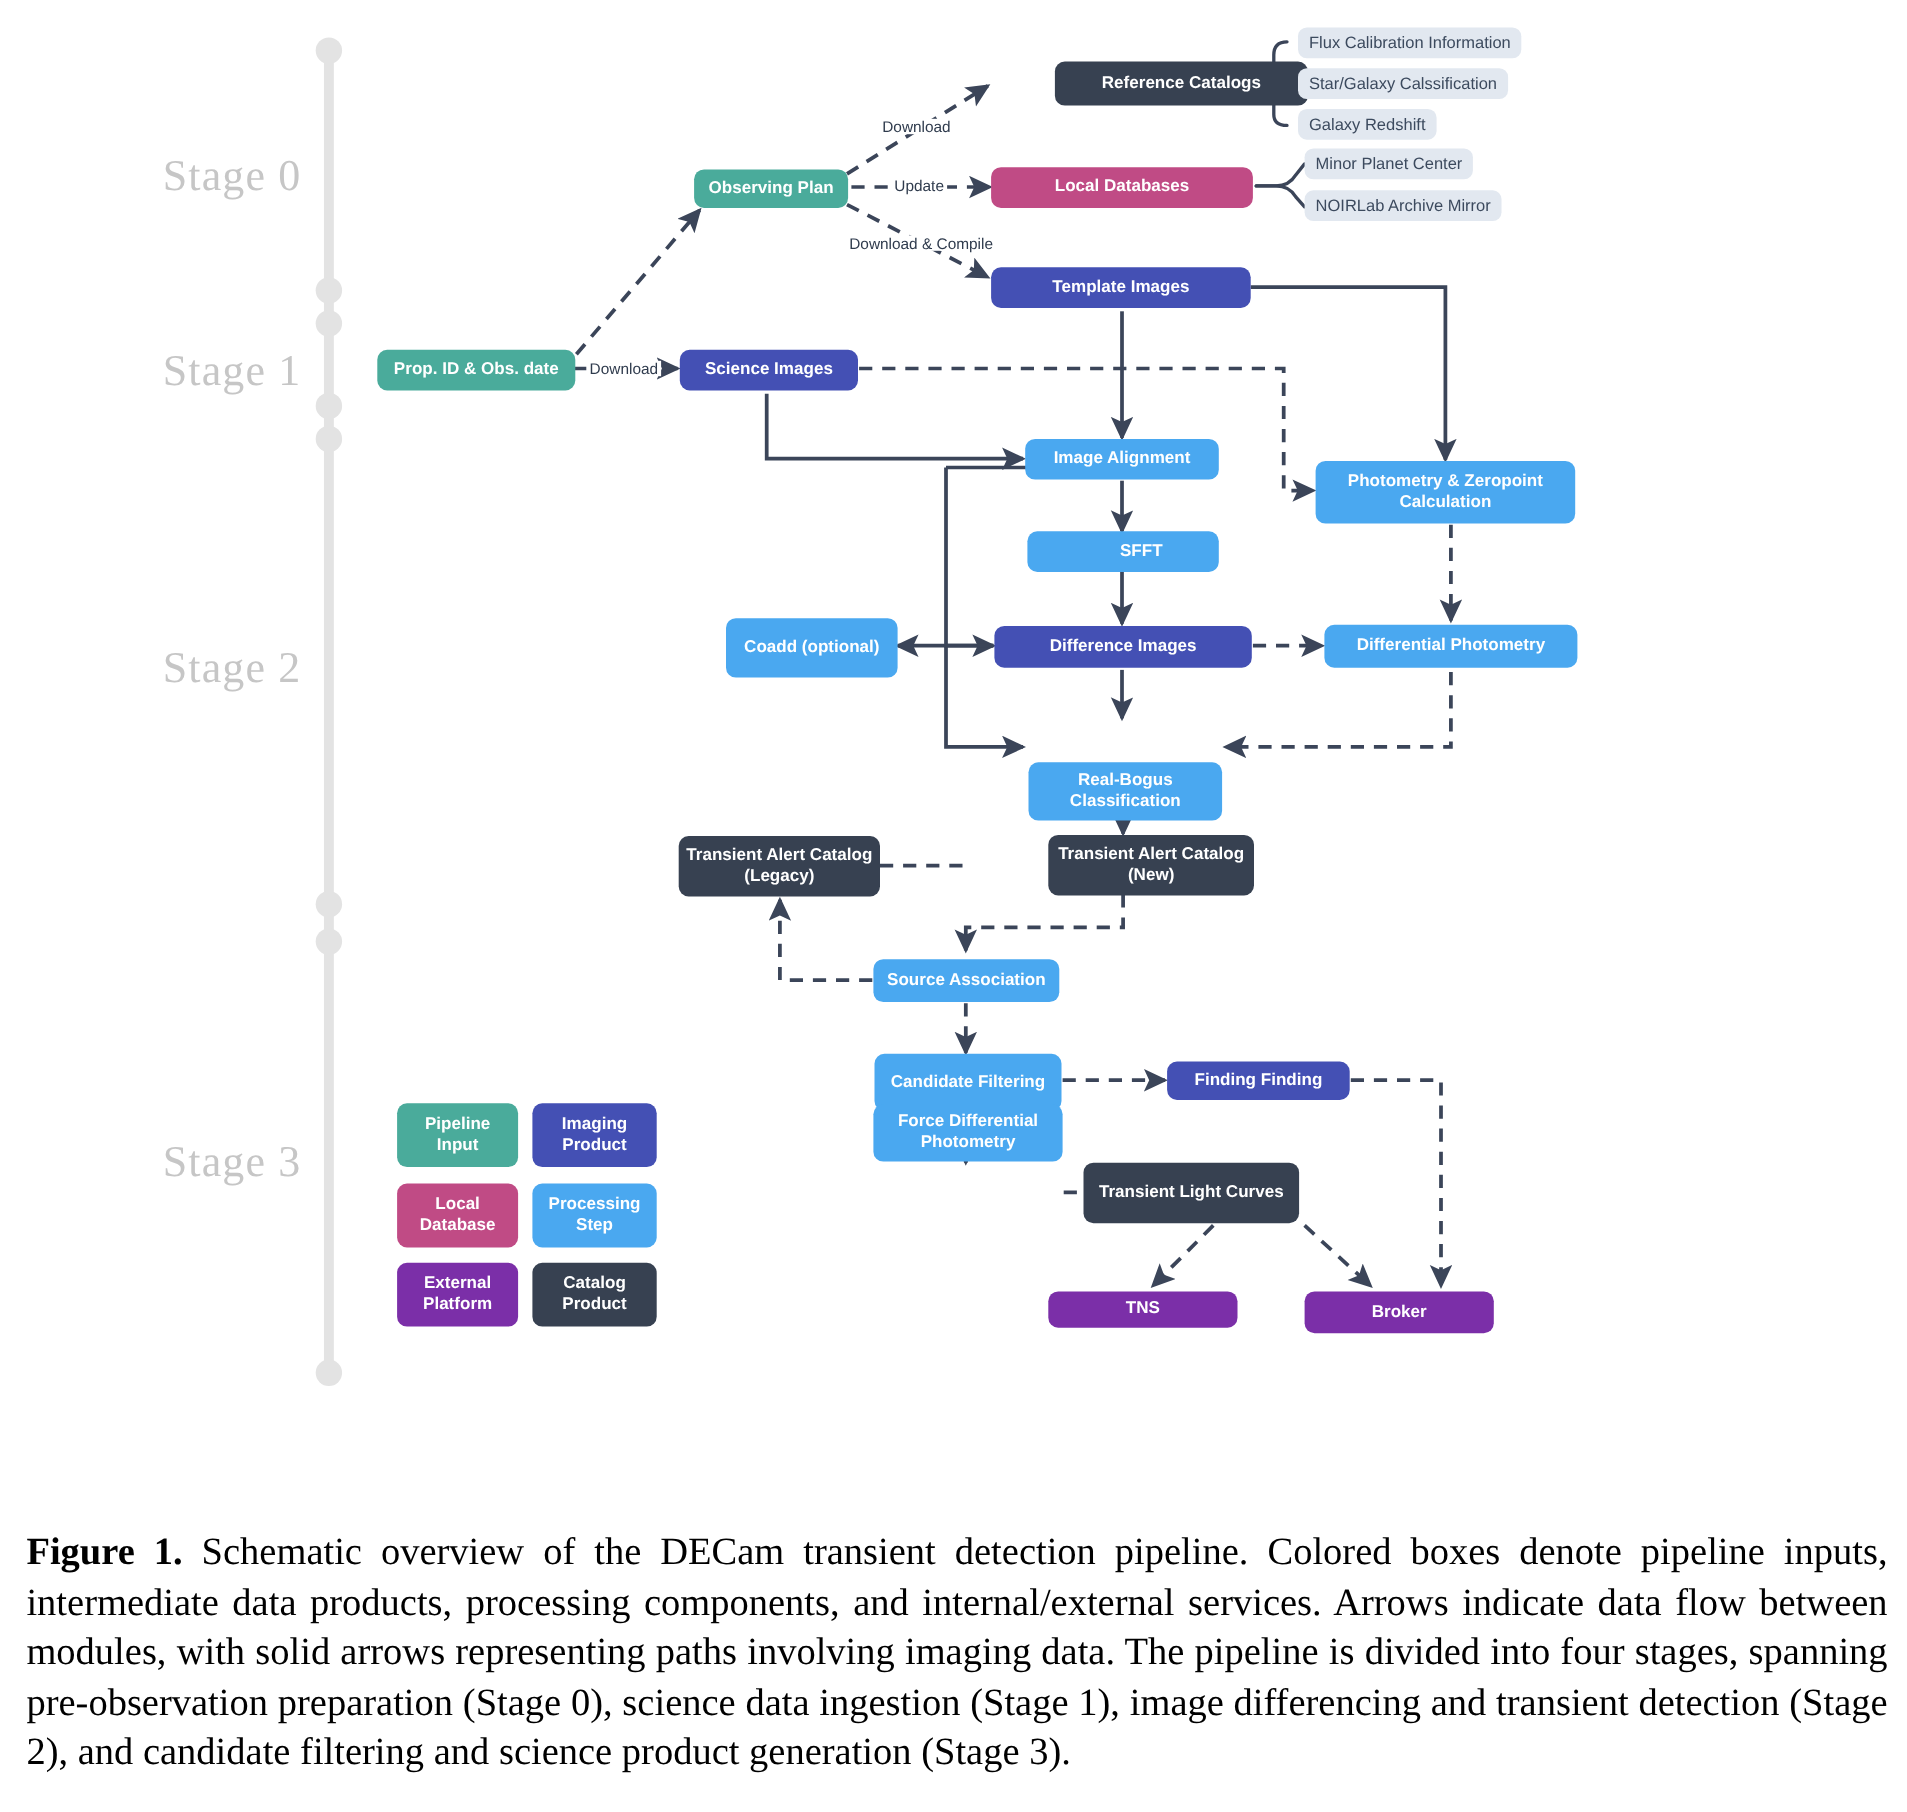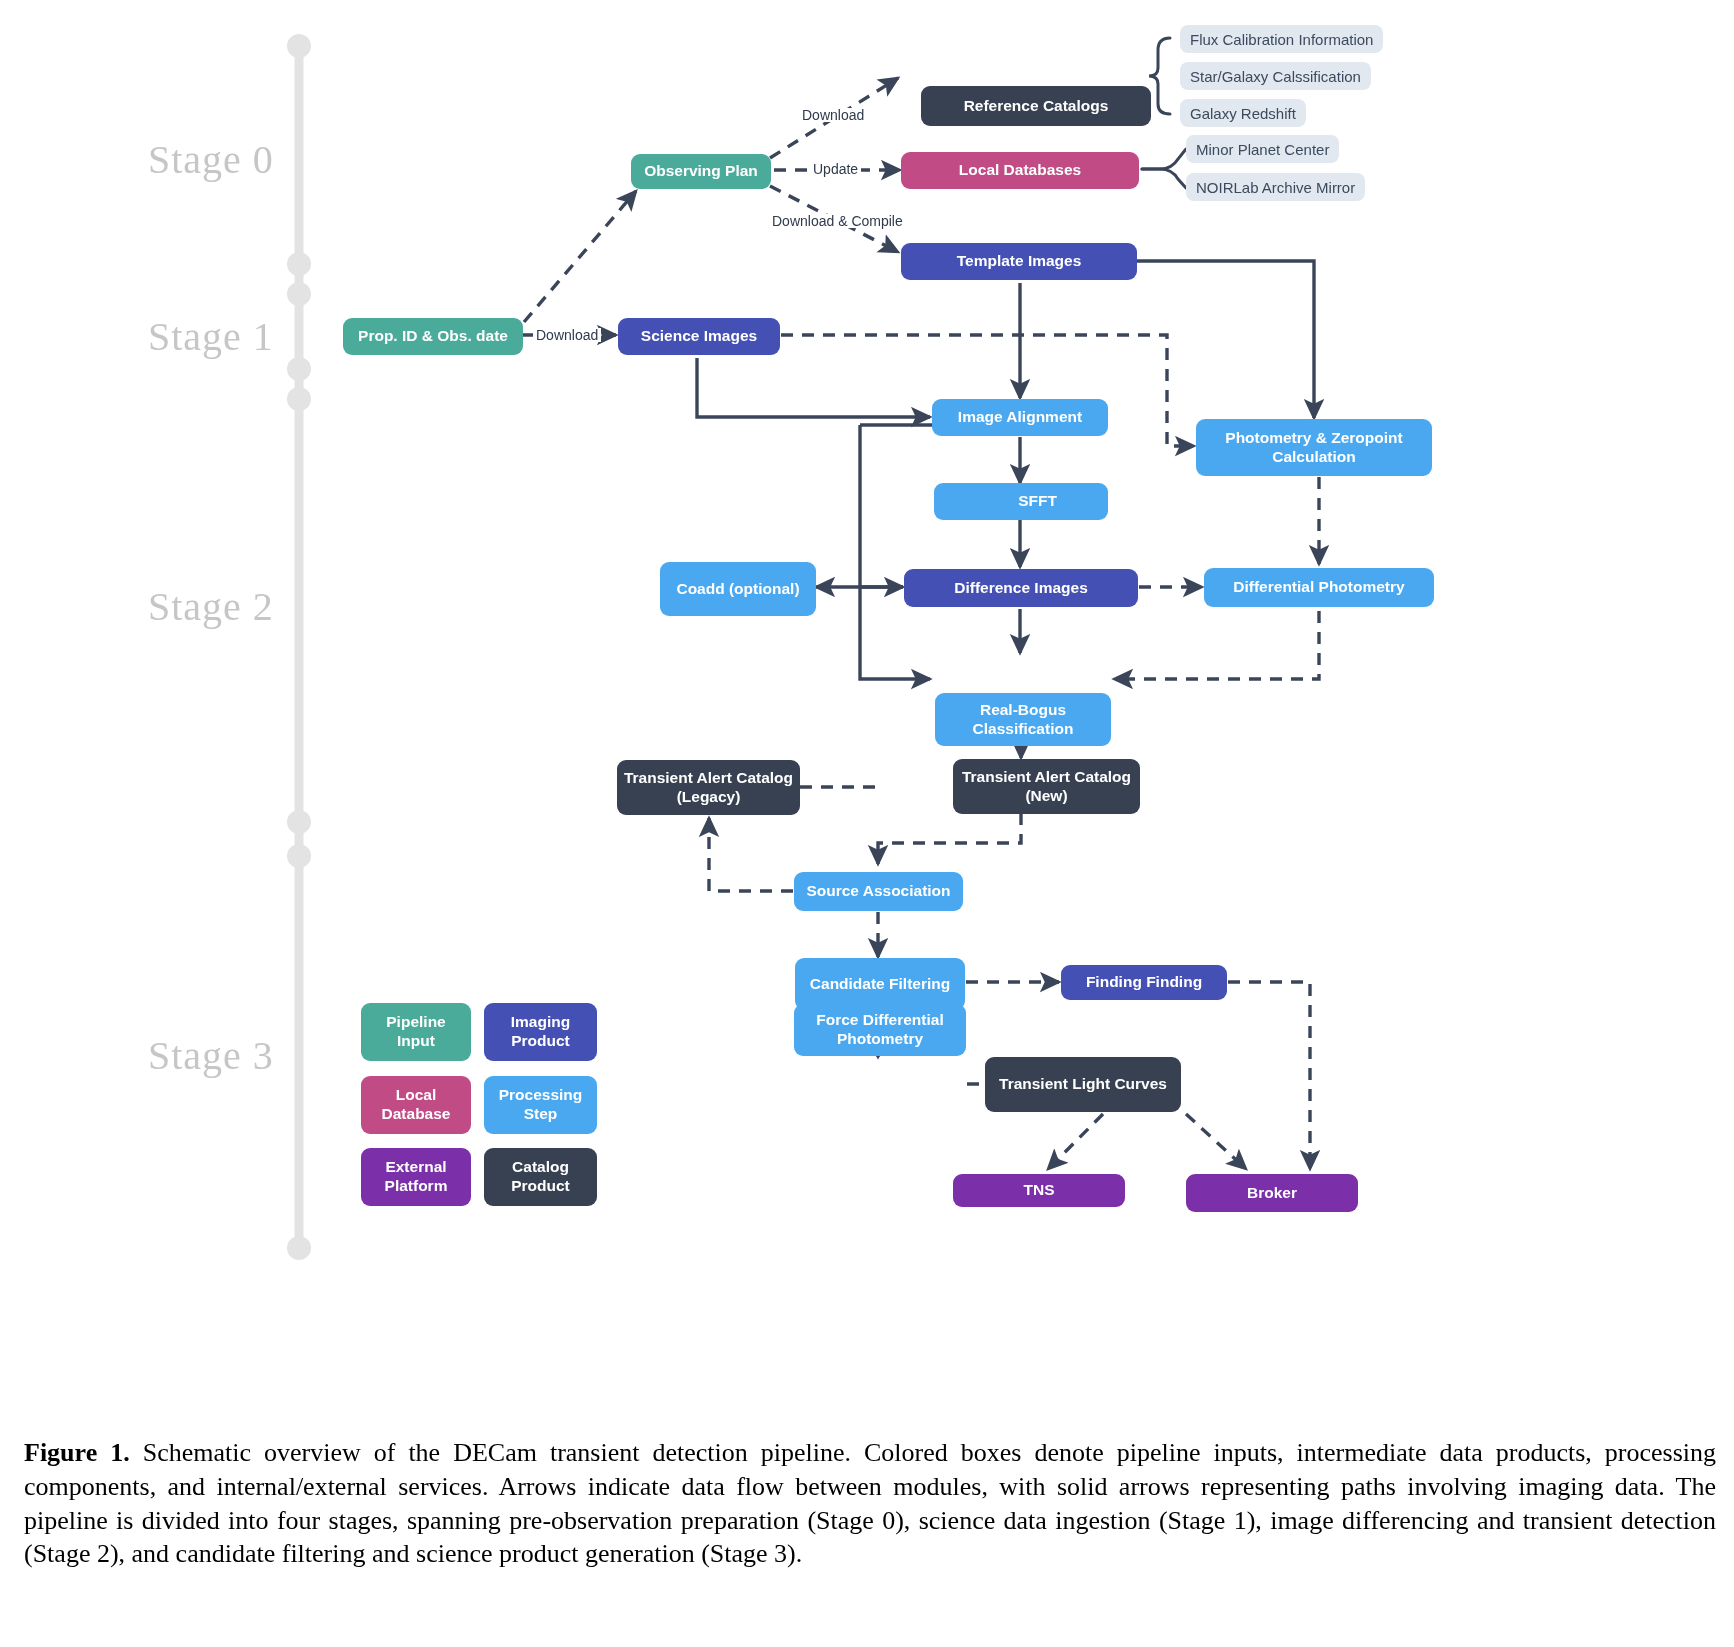--- a/index.html
+++ b/index.html
@@ -47,23 +47,23 @@
     font-size:14px;
     color:#2f3b4d;
     background:#ffffff;
     padding:0 3px;
     white-space:nowrap;
     line-height:1;
   }
   .legend-box{position:absolute;}
   #caption{
     position:absolute;
-    left:24px;top:1436px;width:1692px;
+    left:24px;top:1388px;width:1692px;
     font-family:"Liberation Serif",serif;
-    font-size:26px;
+    font-size:35px;
     line-height:1.30;
     color:#000000;
     text-align:justify;
   }
   #caption b{font-weight:bold;}
 </style>
 </head>
 <body>
 
 <div id="page">
@@ -160,21 +160,21 @@
       </g>
 
       <path d="M933,425 L860,425" fill="none" stroke="#3b4559" stroke-width="3.4"></path>
     </svg>
 
     <div class="stage-label" style="left:148px;top:136px;">Stage 0</div>
     <div class="stage-label" style="left:148px;top:313px;">Stage 1</div>
     <div class="stage-label" style="left:148px;top:583px;">Stage 2</div>
     <div class="stage-label" style="left:148px;top:1032px;">Stage 3</div>
 
-    <div class="node" style="left:921px;top:56px;width:230px;height:40px;background:#374151;margin-top:30px;">Reference Catalogs</div>
+    <div class="node" style="left:959px;top:56px;width:230px;height:40px;background:#374151;">Reference Catalogs</div>
 
     <div class="node" style="left:631px;top:154px;width:140px;height:35px;background:#4aab9b;">Observing Plan</div>
 
     <div class="node" style="left:901px;top:152px;width:238px;height:37px;background:#c04b85;">Local Databases</div>
 
     <div class="node" style="left:901px;top:243px;width:236px;height:37px;background:#4450b4;">Template Images</div>
 
     <div class="node" style="left:343px;top:318px;width:180px;height:37px;background:#4aab9b;">Prop. ID &amp; Obs. date</div>
 
     <div class="node" style="left:618px;top:318px;width:162px;height:37px;background:#4450b4;">Science Images</div>

